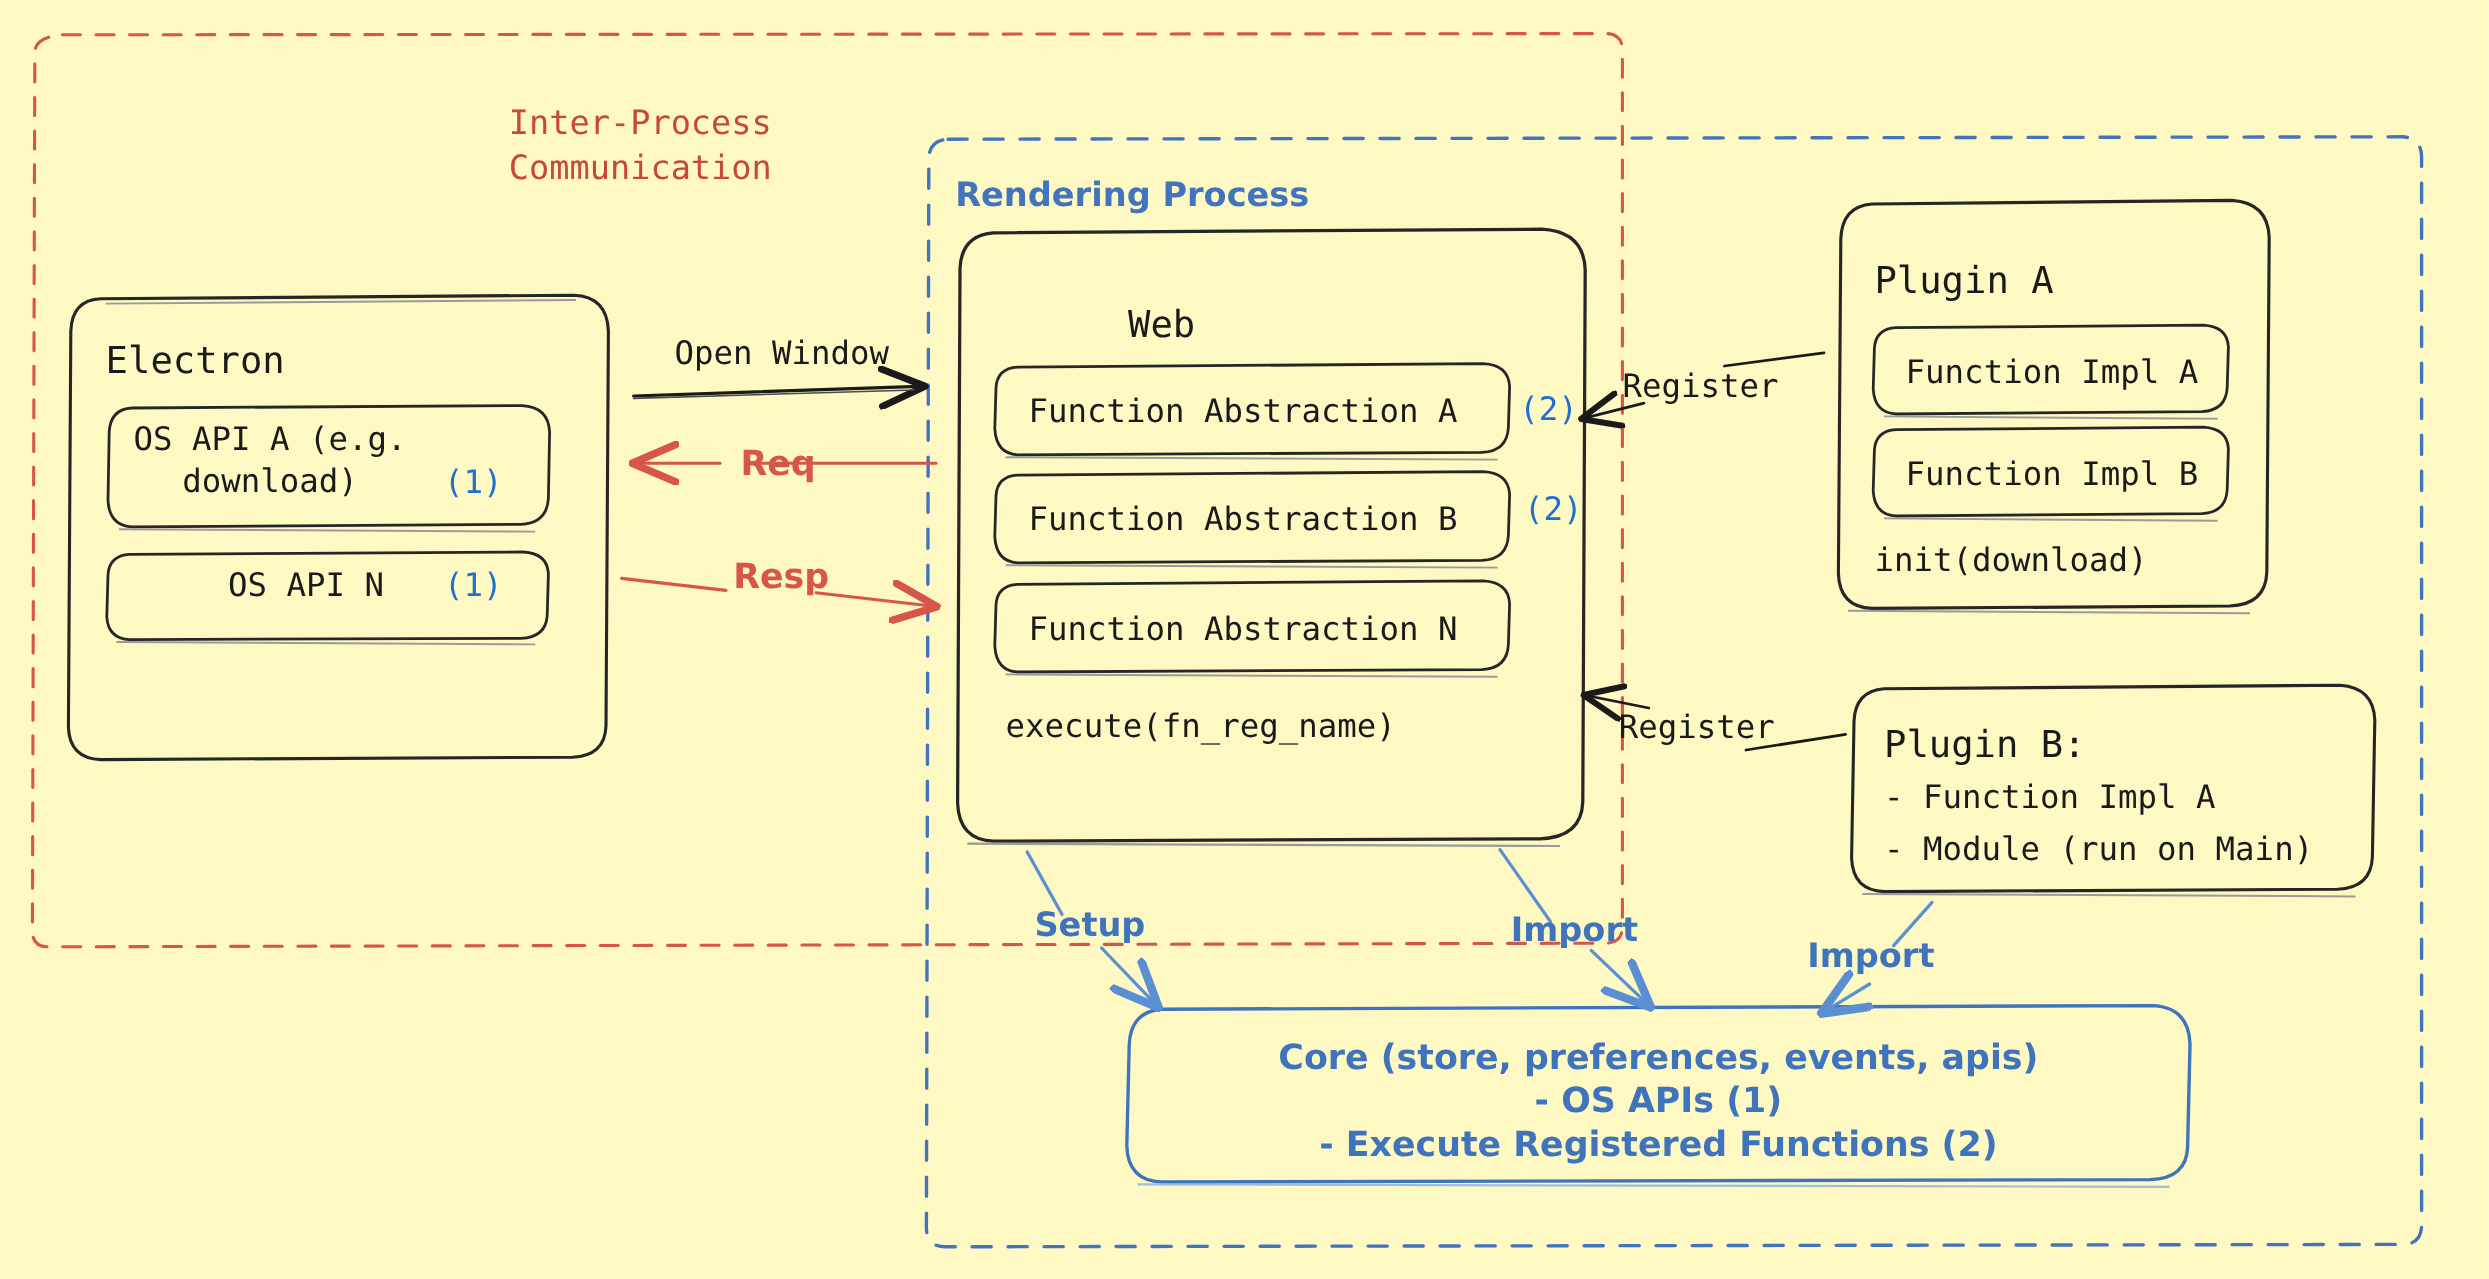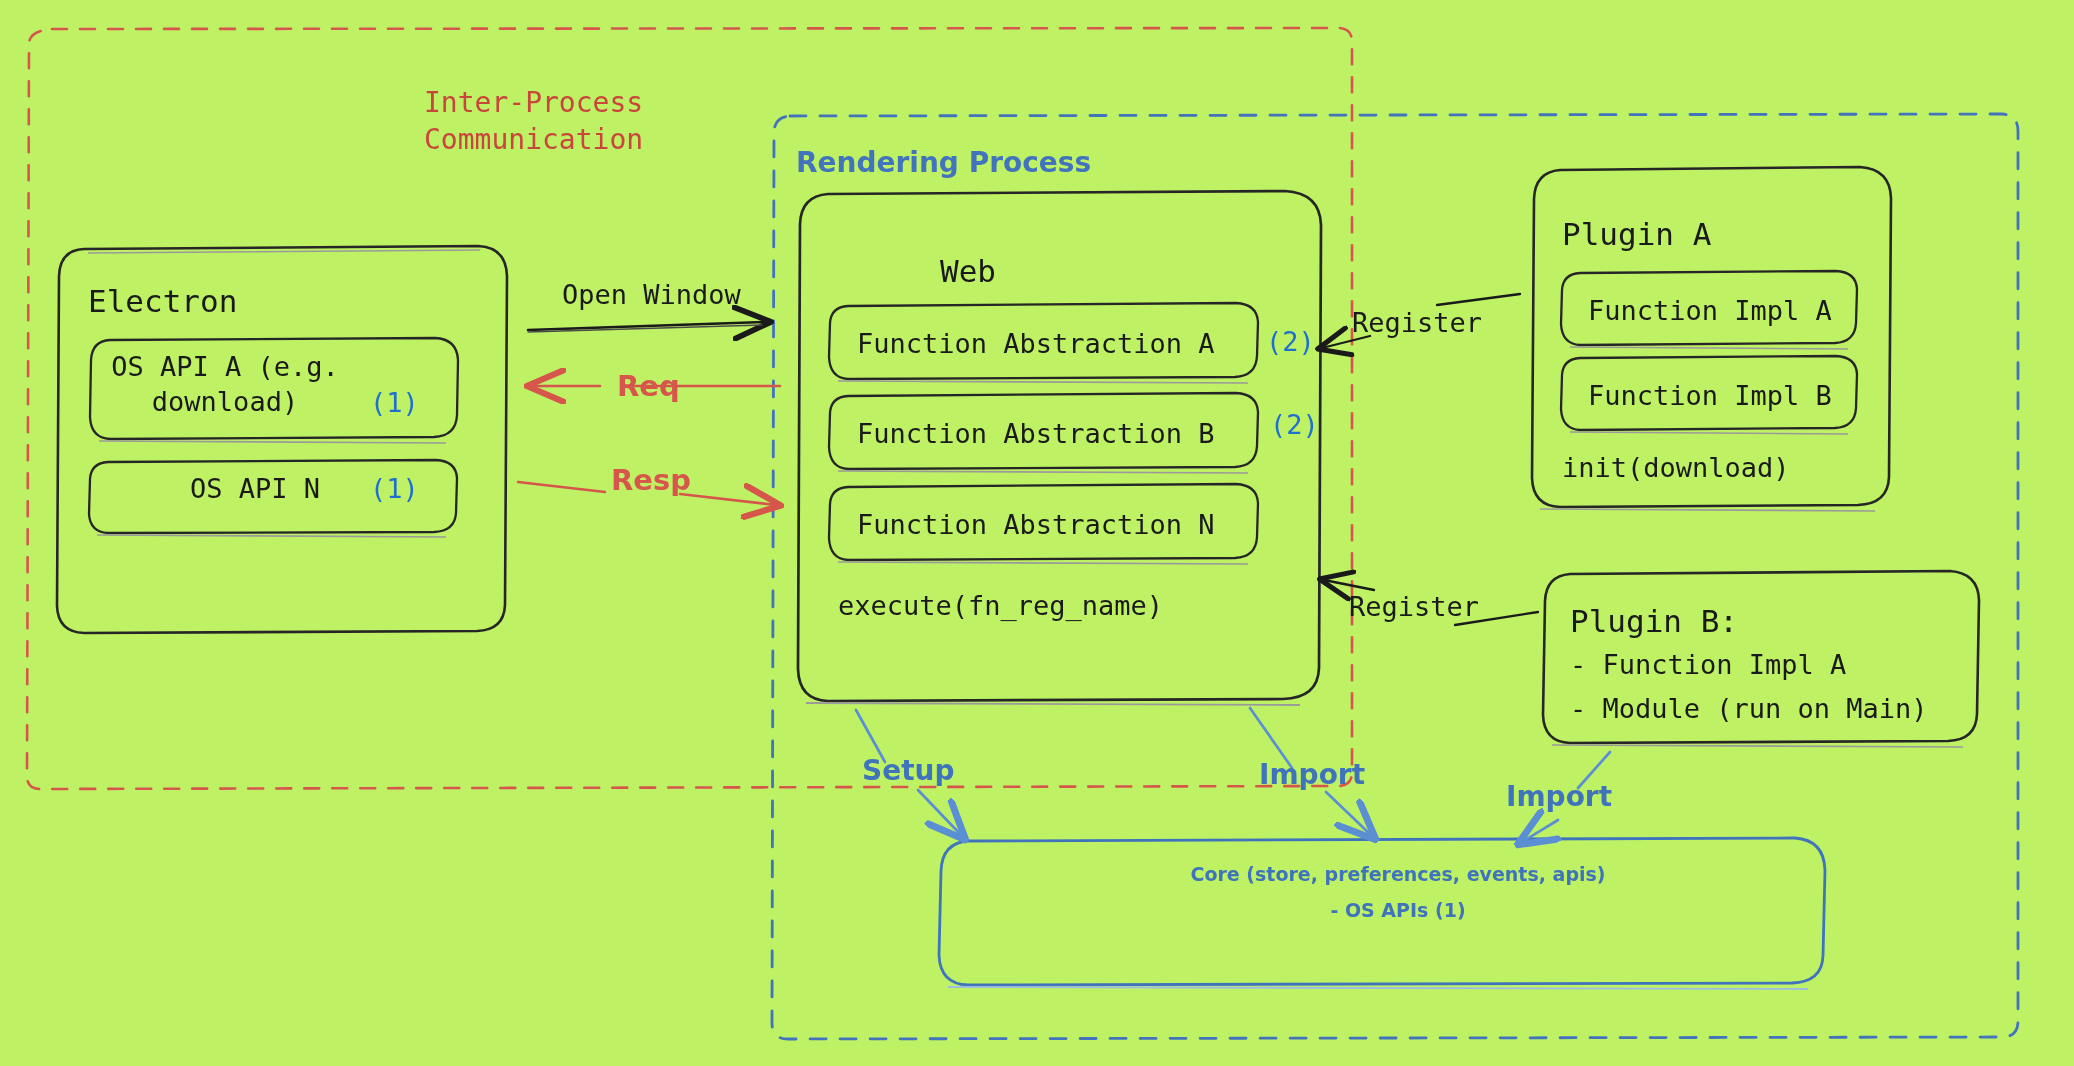--- a/index.html
+++ b/index.html
@@ -4,21 +4,21 @@
 <style>
   html, body {
     margin: 0;
     padding: 0;
     background: #ffffff;
   }
   #stage {
     position: relative;
     width: 2074px;
     height: 1066px;
-    background: #bef264;
+    background: #fef9c3;
     font-family: "DejaVu Sans Mono", "Liberation Mono", monospace;
     overflow: hidden;
   }
   svg#wires {
     position: absolute;
     left: 0; top: 0;
     width: 2074px;
     height: 1066px;
     pointer-events: none;
   }
@@ -43,25 +43,24 @@
   }
   .blue-hand {
     font-family: "DejaVu Sans", "Liberation Sans", sans-serif;
     font-weight: bold;
     font-size: 28px;
     color: #3f74bc;
   }
   .core-text {
     font-family: "DejaVu Sans", "Liberation Sans", sans-serif;
     font-weight: bold;
-    font-size: 19px;
+    font-size: 29px;
     color: #3f74bc;
     text-align: center;
     line-height: 1.38;
-    margin-left: 16px;
   }
   .num-blue {
     color: #1f6fce;
   }
   .ipc-title {
     font-size: 28px;
     color: #c8463c;
     line-height: 1.33;
   }
   .rp-title {
@@ -228,20 +227,21 @@
   <div class="lbl inner-label mono" style="left:1588px; top:294px;">Function Impl A</div>
   <div class="lbl inner-label mono" style="left:1588px; top:379px;">Function Impl B</div>
   <div class="lbl inner-label mono" style="left:1562px; top:451px;">init(download)</div>
 
   <div class="lbl box-title mono" style="left:1570px; top:602px;">Plugin B:</div>
   <div class="lbl inner-label mono" style="left:1570px; top:648px;">- Function Impl A</div>
   <div class="lbl inner-label mono" style="left:1570px; top:692px;text-align:right;">- Module (run on Main)</div>
 
   <div class="lbl core-text" style="left:939px; top:861px; width:886px;">Core (store, preferences, events, apis)</div>
   <div class="lbl core-text" style="left:939px; top:897px; width:886px;">- OS APIs (1)</div>
+  <div class="lbl core-text" style="left:939px; top:933px; width:886px;">- Execute Registered Functions (2)</div>
 
   <div class="lbl edge-label mono" style="left:562px; top:278px;">Open Window</div>
 
   <div class="lbl lbl-red mono" style="left:617px; top:368px; font-size:29px; color:#d6564c; font-family:'DejaVu Sans','Liberation Sans',sans-serif; font-weight:bold;">Req</div>
 
   <div class="lbl lbl-red mono" style="left:611px; top:462px; font-size:29px; color:#d6564c; font-family:'DejaVu Sans','Liberation Sans',sans-serif; font-weight:bold;">Resp</div>
 
   <div class="lbl edge-label mono" style="left:1352px; top:306px;">Register</div>
 
   <div class="lbl edge-label mono" style="left:1349px; top:590px;">Register</div>

